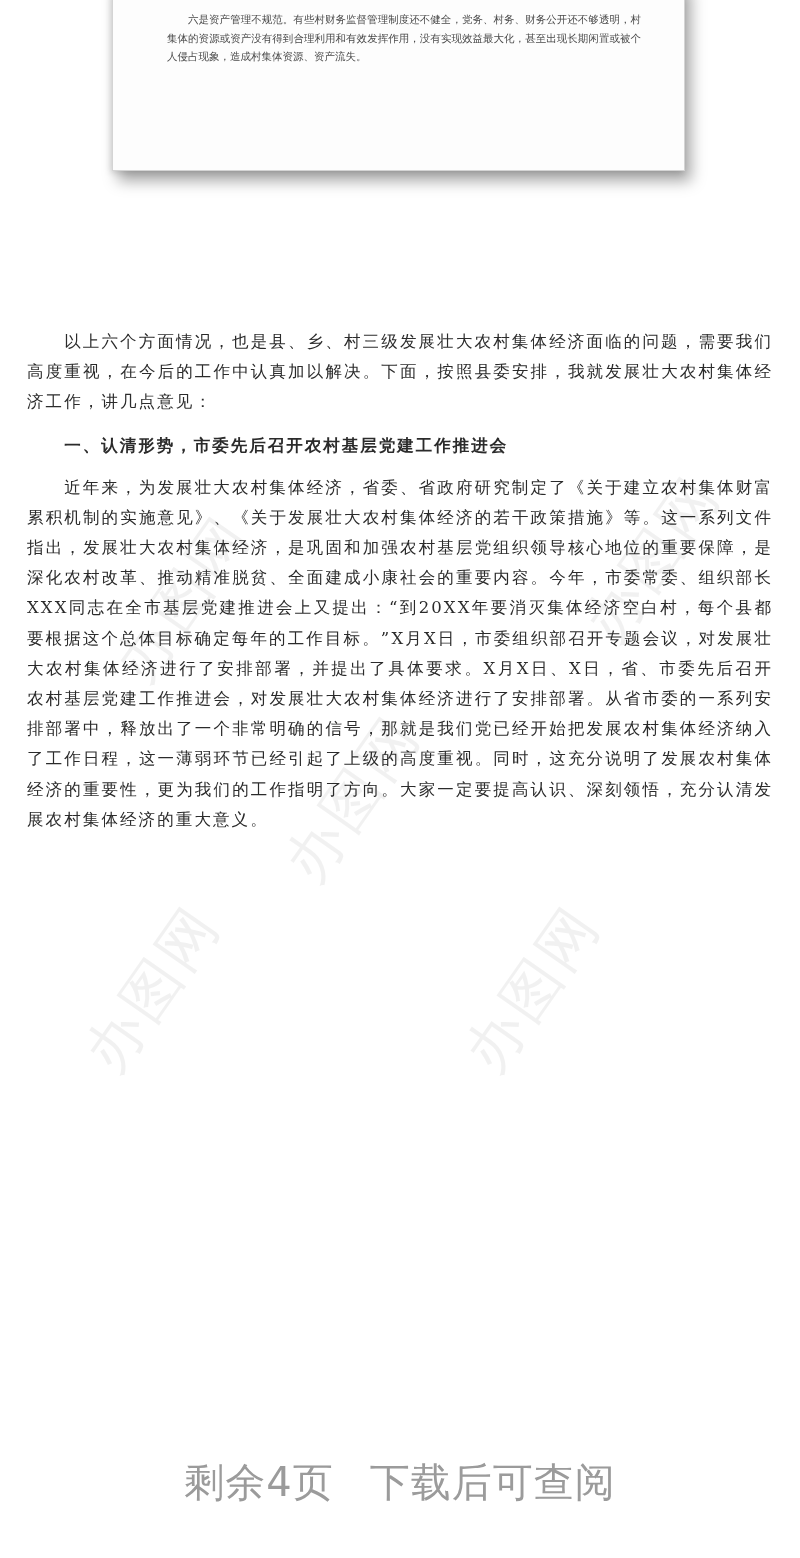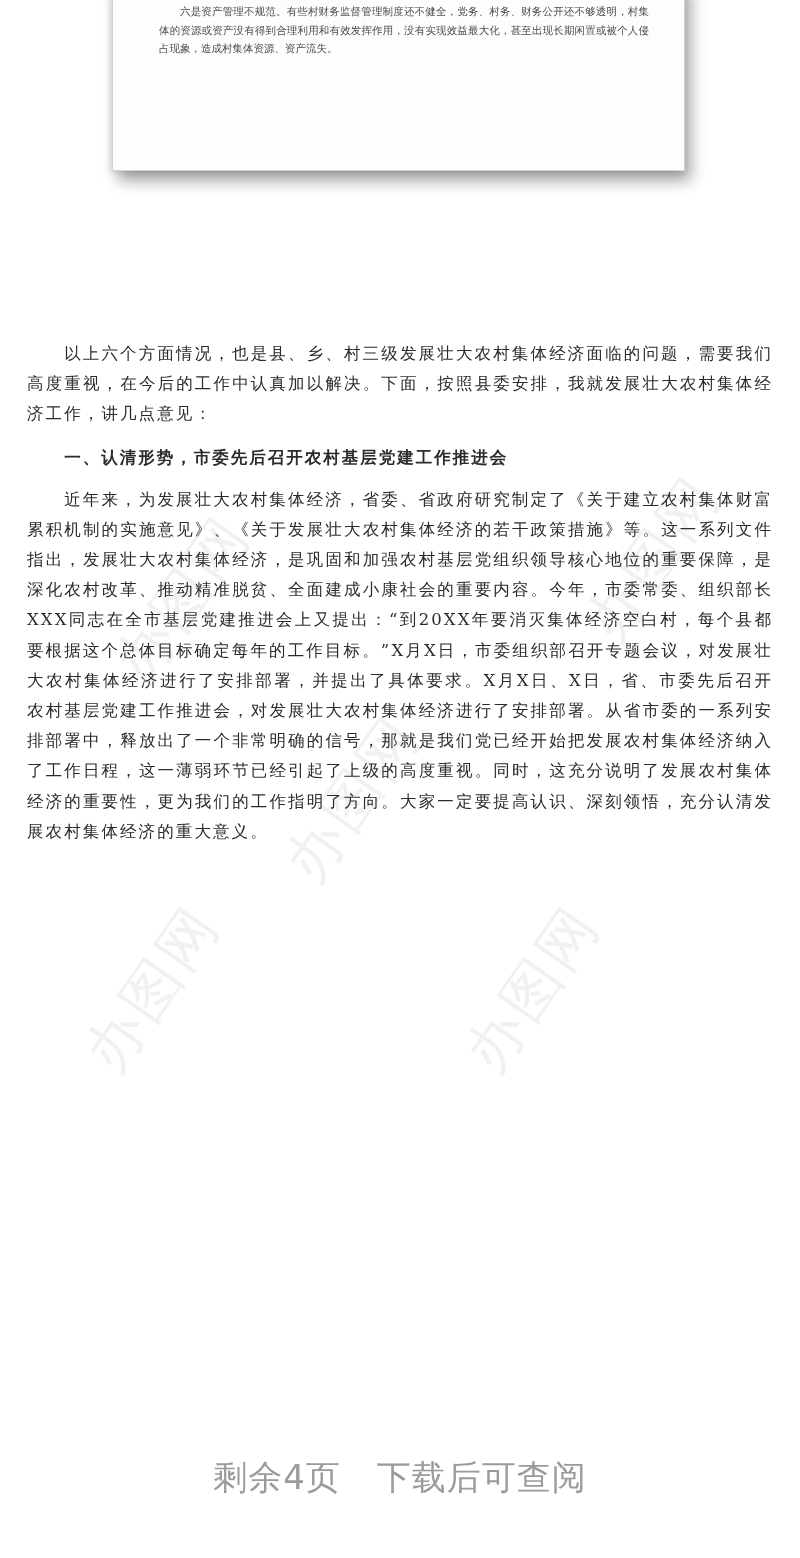--- a/index.html
+++ b/index.html
@@ -9,43 +9,43 @@
   
   .page-card {
     position: absolute; left: 112px; top: -20px; width: 571px; height: 189px;
     background: #fdfdfd; border: 1px solid #d4d4d4;
     box-shadow: 6px 10px 14px rgba(0,0,0,0.35), -2px 2px 6px rgba(0,0,0,0.12);
   }
   .page-card .card-text {
     position: absolute; left: 46px; top: 21px; width: 490px;
     font-size: 10.5px; line-height: 18.5px; color: #4a4a4a; text-align: justify;
   }
-  .page-card .card-text p { margin: 0; text-indent: 2em; }
+  .page-card .card-text p { margin: 8px; text-indent: 2em; }
 
   
   .doc {
-    position: absolute; left: 27px; top: 339px; width: 746px;
+    position: absolute; left: 27px; top: 327px; width: 746px;
     font-size: 16.5px; line-height: 30.2px; letter-spacing: 2.1px; color: #2b2b2b;
     text-align: justify;
   }
   .doc p { margin: 0 0 13px 0; text-indent: 2.25em; }
   .doc h2 { margin: 0 0 12px 0; font-size: 16.5px; font-weight: bold; text-indent: 2.25em;
             line-height: 30px; letter-spacing: 2px; }
 
   
   .watermark {
     position: absolute; font-family: "DejaVu Sans", sans-serif; font-size: 58px;
     color: rgba(0,0,0,0.055); transform: rotate(-55deg); white-space: nowrap;
     pointer-events: none; letter-spacing: 4px;
   }
 
   
   .footer-note {
     position: absolute; left: 0; top: 1455px; width: 800px; text-align: center;
-    font-family: "DejaVu Sans", "Liberation Sans", sans-serif; font-size: 34px;
+    font-family: "DejaVu Sans", "Liberation Sans", sans-serif; font-size: 40px;
     color: #9b9b9b; letter-spacing: 1px;
   }
   .footer-note span { display: inline-block; }
   .footer-note .sep { width: 36px; }
 </style>
 </head>
 <body>
 
 <div class="page-card">
   <div class="card-text">

